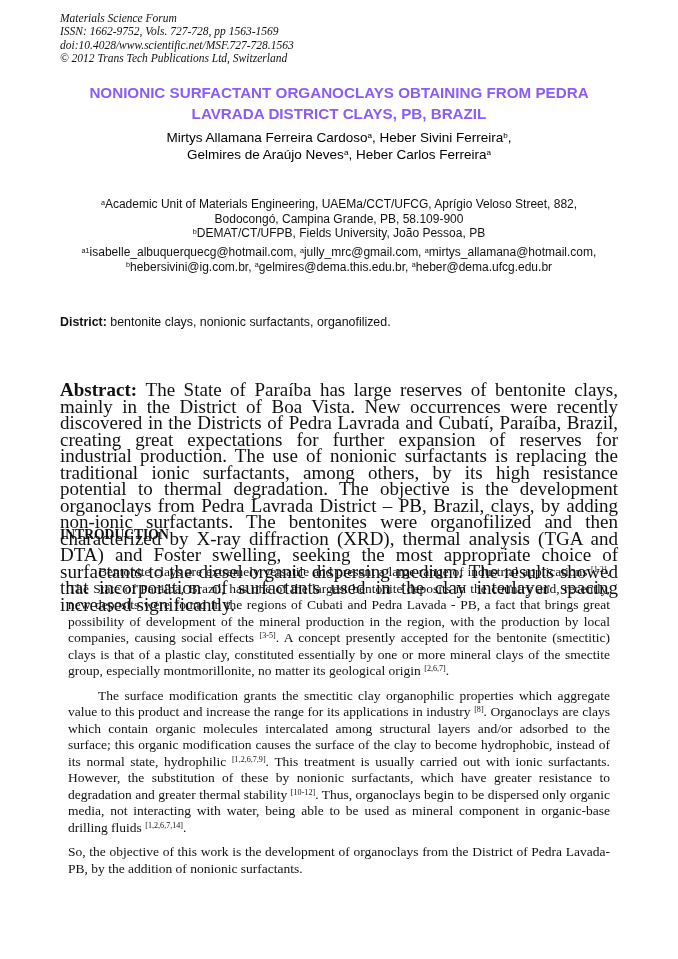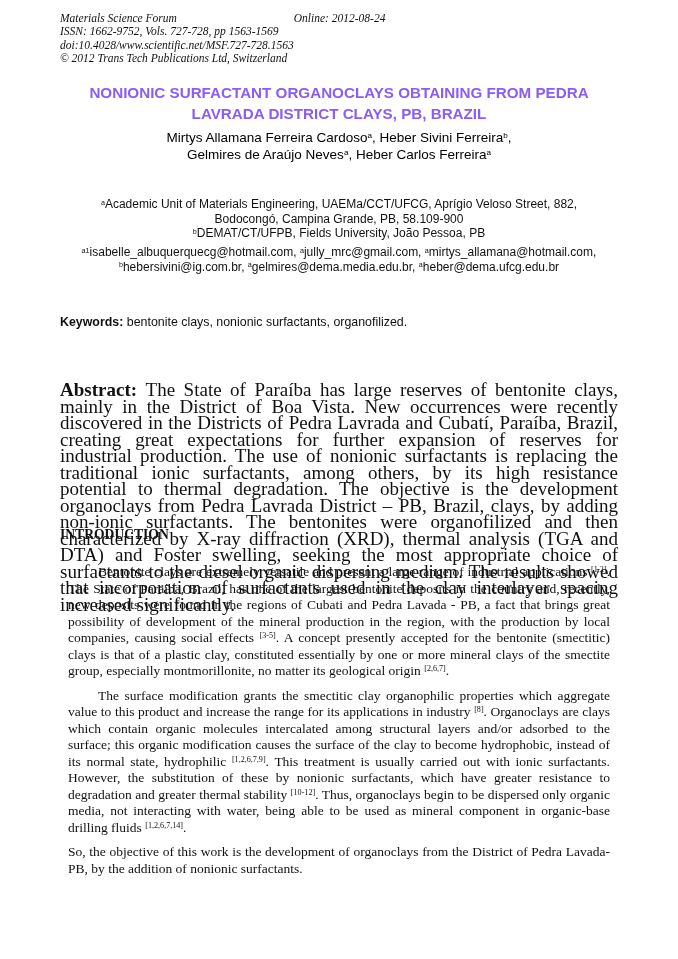--- a/index.html
+++ b/index.html
@@ -58,45 +58,44 @@
 
 <div class="page">
 
   <div class="jheader">
     <div class="jheader-left">
       <div class="jname">Materials Science Forum</div>
       <div>ISSN: 1662-9752, Vols. 727-728, pp 1563-1569</div>
       <div>doi:10.4028/www.scientific.net/MSF.727-728.1563</div>
       <div>© 2012 Trans Tech Publications Ltd, Switzerland</div>
     </div>
-    <div class="jheader-right">Online: 2012-08-24</div>
   </div>
 
   <div class="title">
     <span>NONIONIC SURFACTANT ORGANOCLAYS OBTAINING FROM PEDRA</span><br>
     <span>LAVRADA DISTRICT CLAYS, PB, BRAZIL</span>
   </div>
 
   <div class="authors">
     <div><span>Mirtys Allamana Ferreira Cardoso</span><sup>a</sup><span>, Heber Sivini Ferreira</span><sup>b</sup><span>,</span></div>
     <div><span>Gelmires de Araújo Neves</span><sup>a</sup><span>, Heber Carlos Ferreira</span><sup>a</sup></div>
   </div>
 
   <div class="affil">
     <div><sup>a</sup><span>Academic Unit of Materials Engineering, UAEMa/CCT/UFCG, Aprígio Veloso Street, 882,</span></div>
     <div><span>Bodocongó, Campina Grande, PB, 58.109-900</span></div>
     <div><sup>b</sup><span>DEMAT/CT/UFPB, Fields University, João Pessoa, PB</span></div>
   </div>
 
   <div class="emails">
     <div><sup>a1</sup><span>isabelle_albuquerquecg@hotmail.com, </span><sup>a</sup><span>jully_mrc@gmail.com, </span><sup>a</sup><span>mirtys_allamana@hotmail.com,</span></div>
-    <div><sup>b</sup><span>hebersivini@ig.com.br, </span><sup>a</sup><span>gelmires@dema.media.edu.br, </span><sup>a</sup><span>heber@dema.ufcg.edu.br</span></div>
+    <div><sup>b</sup><span>hebersivini@ig.com.br, </span><sup>a</sup><span>gelmires@dema.this.edu.br, </span><sup>a</sup><span>heber@dema.ufcg.edu.br</span></div>
   </div>
 
-  <div class="keywords"><span class="b">Keywords: </span><span>bentonite clays, nonionic surfactants, organofilized.</span></div>
+  <div class="keywords"><span class="b">District: </span><span>bentonite clays, nonionic surfactants, organofilized.</span></div>
 
   <div class="abstract"><span class="b">Abstract: </span><span>The State of Paraíba has large reserves of bentonite clays, mainly in the District of Boa Vista. New occurrences were recently discovered in the Districts of Pedra Lavrada and Cubatí, Paraíba, Brazil, creating great expectations for further expansion of reserves for industrial production. The use of nonionic surfactants is replacing the traditional ionic surfactants, among others, by its high resistance potential to thermal degradation. The objective is the development organoclays from Pedra Lavrada District – PB, Brazil, clays, by adding non-ionic surfactants. The bentonites were organofilized and then characterized by X-ray diffraction (XRD), thermal analysis (TGA and DTA) and Foster swelling, seeking the most appropriate choice of surfactants to the diesel organic dispersing medium. The results showed that incorporation of surfactants used in the clay interlayer spacing increased significantly.</span></div>
 
   <div class="sect-heading">INTRODUCTION</div>
 
   <div class="intro">
     <p class="indent"><span>Bentonite clays are extremely versatile and present a large range of industrial applications </span><sup>[1,2]</sup><span>. The State of Paraíba, Brazil, has one of the largest bentonite deposits in the country and, recently, new deposits were found in the regions of Cubati and Pedra Lavada - PB, a fact that brings great possibility of development of the mineral production in the region, with the production by local companies, causing social effects </span><sup>[3-5]</sup><span>. A concept presently accepted for the bentonite (smectitic) clays is that of a plastic clay, constituted essentially by one or more mineral clays of the smectite group, especially montmorillonite, no matter its geological origin </span><sup>[2,6,7]</sup><span>.</span></p>
     <p class="indent"><span>The surface modification grants the smectitic clay organophilic properties which aggregate value to this product and increase the range for its applications in industry </span><sup>[8]</sup><span>. Organoclays are clays which contain organic molecules intercalated among structural layers and/or adsorbed to the surface; this organic modification causes the surface of the clay to become hydrophobic, instead of its normal state, hydrophilic </span><sup>[1,2,6,7,9]</sup><span>. This treatment is usually carried out with ionic surfactants. However, the substitution of these by nonionic surfactants, which have greater resistance to degradation and greater thermal stability </span><sup>[10-12]</sup><span>. Thus, organoclays begin to be dispersed only organic media, not interacting with water, being able to be used as mineral component in organic-base drilling fluids </span><sup>[1,2,6,7,14]</sup><span>.</span></p>
     <p><span>So, the objective of this work is the development of organoclays from the District of Pedra Lavada-PB, by the addition of nonionic surfactants.</span></p>
   </div>

